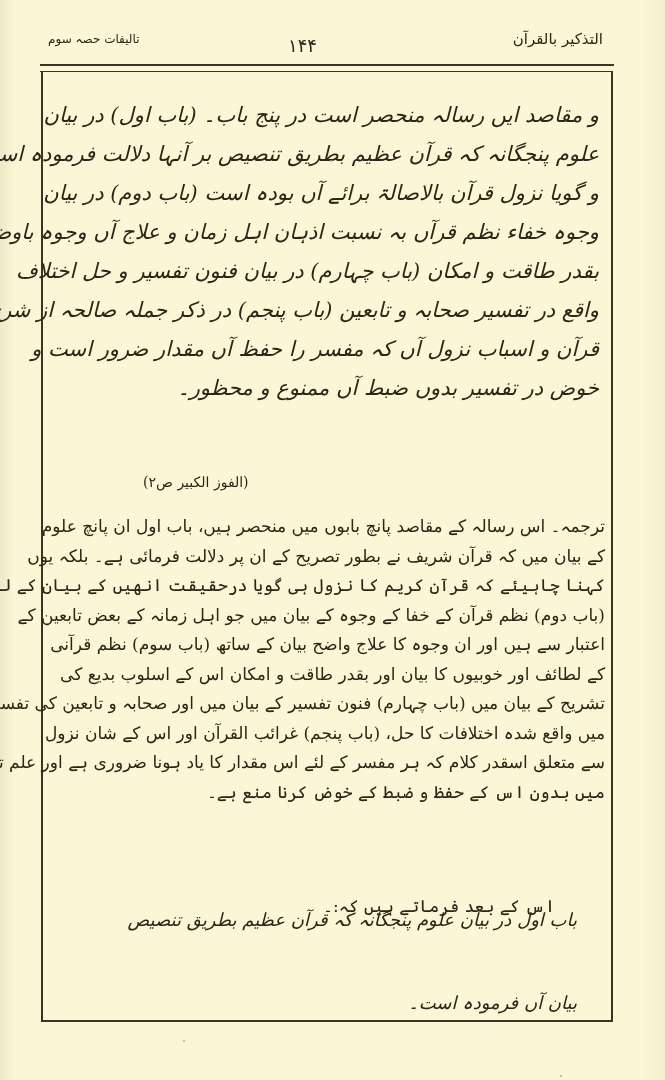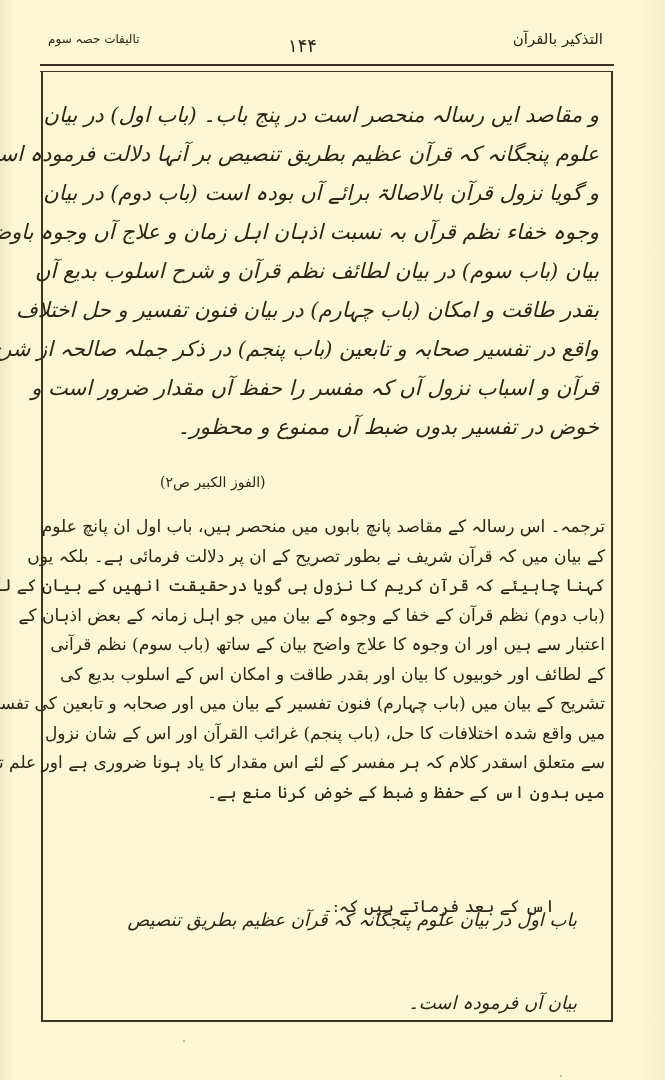--- a/index.html
+++ b/index.html
@@ -49,21 +49,21 @@
       text-align-last: right;
       font-family: "DejaVu Serif", serif;
     }
     .persian {
       top: 96px; width: 520px;
       font-size: 21px; line-height: 39px;
       font-style: italic;
     }
     .persian .line { display: block; white-space: nowrap; }
     .citation {
-      position: absolute; left: 160px; top: 474px;
+      position: absolute; left: 143px; top: 474px;
       font-size: 14px; direction: rtl; font-family: "DejaVu Serif", serif;
     }
     .urdu {
       top: 512px; right: 60px; width: 552px;
       font-size: 17px; line-height: 29.5px;
     }
     .urdu .line { display: block; white-space: nowrap; }
     .closing {
       position: absolute; right: 60px; direction: rtl;
       font-family: "DejaVu Serif", serif; font-size: 17px;
@@ -87,34 +87,33 @@
 
 <div class="rule-top-1"></div>
 <div class="rule-top-2"></div>
 <div class="frame"></div>
 
 <div class="text-block persian">
   <span class="line">و مقاصد ایں رسالہ منحصر است در پنج باب۔ (باب اول) در بیان</span>
   <span class="line">علوم پنجگانہ کہ قرآن عظیم بطریق تنصیص بر آنہا دلالت فرمودہ است</span>
   <span class="line">و گویا نزول قرآن بالاصالۃ برائے آں بودہ است (باب دوم) در بیان</span>
   <span class="line">وجوہ خفاء نظم قرآں بہ نسبت اذہان اہل زمان و علاج آں وجوہ باوضح</span>
-  <span class="line">بیان (باب سوم) در بیان لطائف نظم قرآن و شرح اسلوب بدیع آں</span>
   <span class="line">بقدر طاقت و امکان (باب چہارم) در بیان فنون تفسیر و حل اختلاف</span>
   <span class="line">واقع در تفسیر صحابہ و تابعین (باب پنجم) در ذکر جملہ صالحہ از شرح غریب</span>
   <span class="line">قرآن و اسباب نزول آں کہ مفسر را حفظ آں مقدار ضرور است و</span>
   <span class="line">خوض در تفسیر بدوں ضبط آں ممنوع و محظور۔</span>
 </div>
 
 <div class="citation">(الفوز الکبیر ص۲)</div>
 
 <div class="text-block urdu">
   <span class="line">ترجمہ۔ اس رسالہ کے مقاصد پانچ بابوں میں منحصر ہیں، باب اول ان پانچ علوم</span>
   <span class="line">کے بیان میں کہ قرآن شریف نے بطور تصریح کے ان پر دلالت فرمائی ہے۔ بلکہ یوں</span>
   <span class="line">کہنا چاہیئے کہ قرآن کریم کا نزول ہی گویا درحقیقت انھیں کے بیان کے لئے ہوا ہے۔</span>
-  <span class="line">(باب دوم) نظم قرآن کے خفا کے وجوہ کے بیان میں جو اہل زمانہ کے بعض اذہان کے</span>
+  <span class="line">(باب دوم) نظم قرآن کے خفا کے وجوہ کے بیان میں جو اہل زمانہ کے بعض تابعین کے</span>
   <span class="line">اعتبار سے ہیں اور ان وجوہ کا علاج واضح بیان کے ساتھ (باب سوم) نظم قرآنی</span>
   <span class="line">کے لطائف اور خوبیوں کا بیان اور بقدر طاقت و امکان اس کے اسلوب بدیع کی</span>
   <span class="line">تشریح کے بیان میں (باب چہارم) فنون تفسیر کے بیان میں اور صحابہ و تابعین کی تفسیر</span>
   <span class="line">میں واقع شدہ اختلافات کا حل، (باب پنجم) غرائب القرآن اور اس کے شان نزول</span>
   <span class="line">سے متعلق اسقدر کلام کہ ہر مفسر کے لئے اس مقدار کا یاد ہونا ضروری ہے اور علم تفسیر</span>
   <span class="line">میں بدون اس کے حفظ و ضبط کے خوض کرنا منع ہے۔</span>
 </div>
 
 <div class="closing closing-intro">اس کے بعد فرماتے ہیں کہ:۔</div>
 <div class="closing quote quote-1">باب اول در بیان علوم پنجگانہ کہ قرآن عظیم بطریق تنصیص</div>

